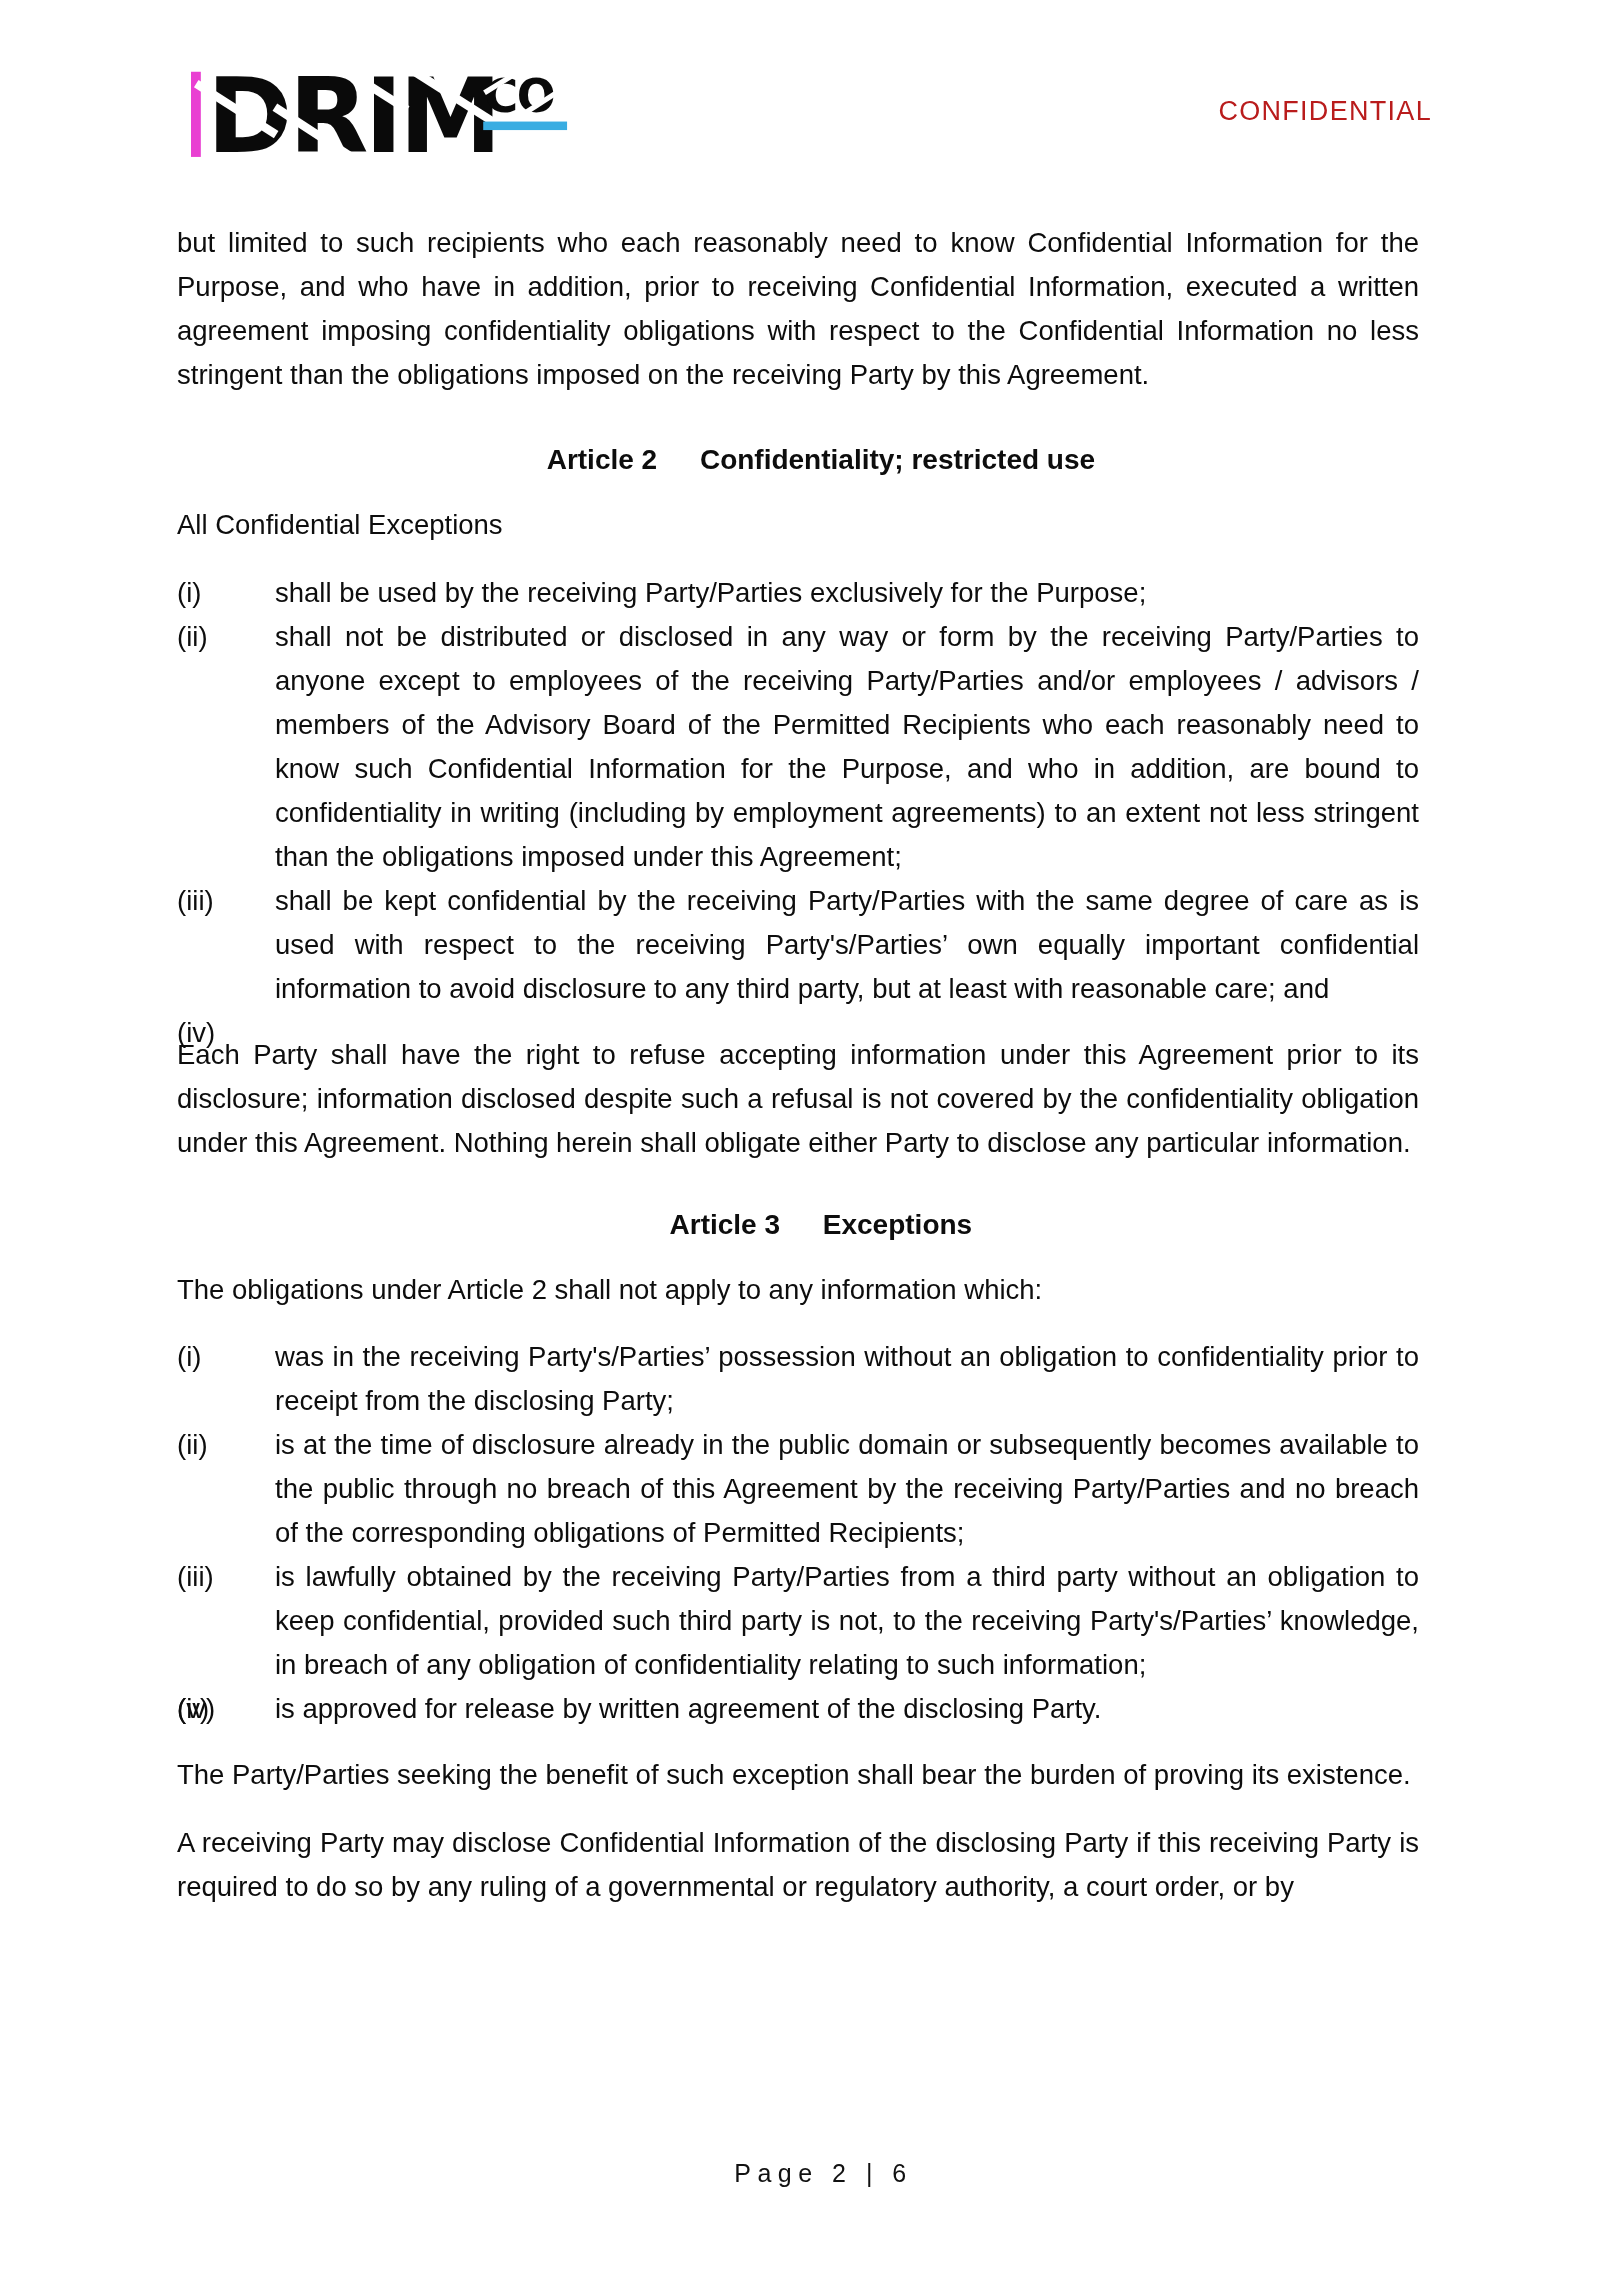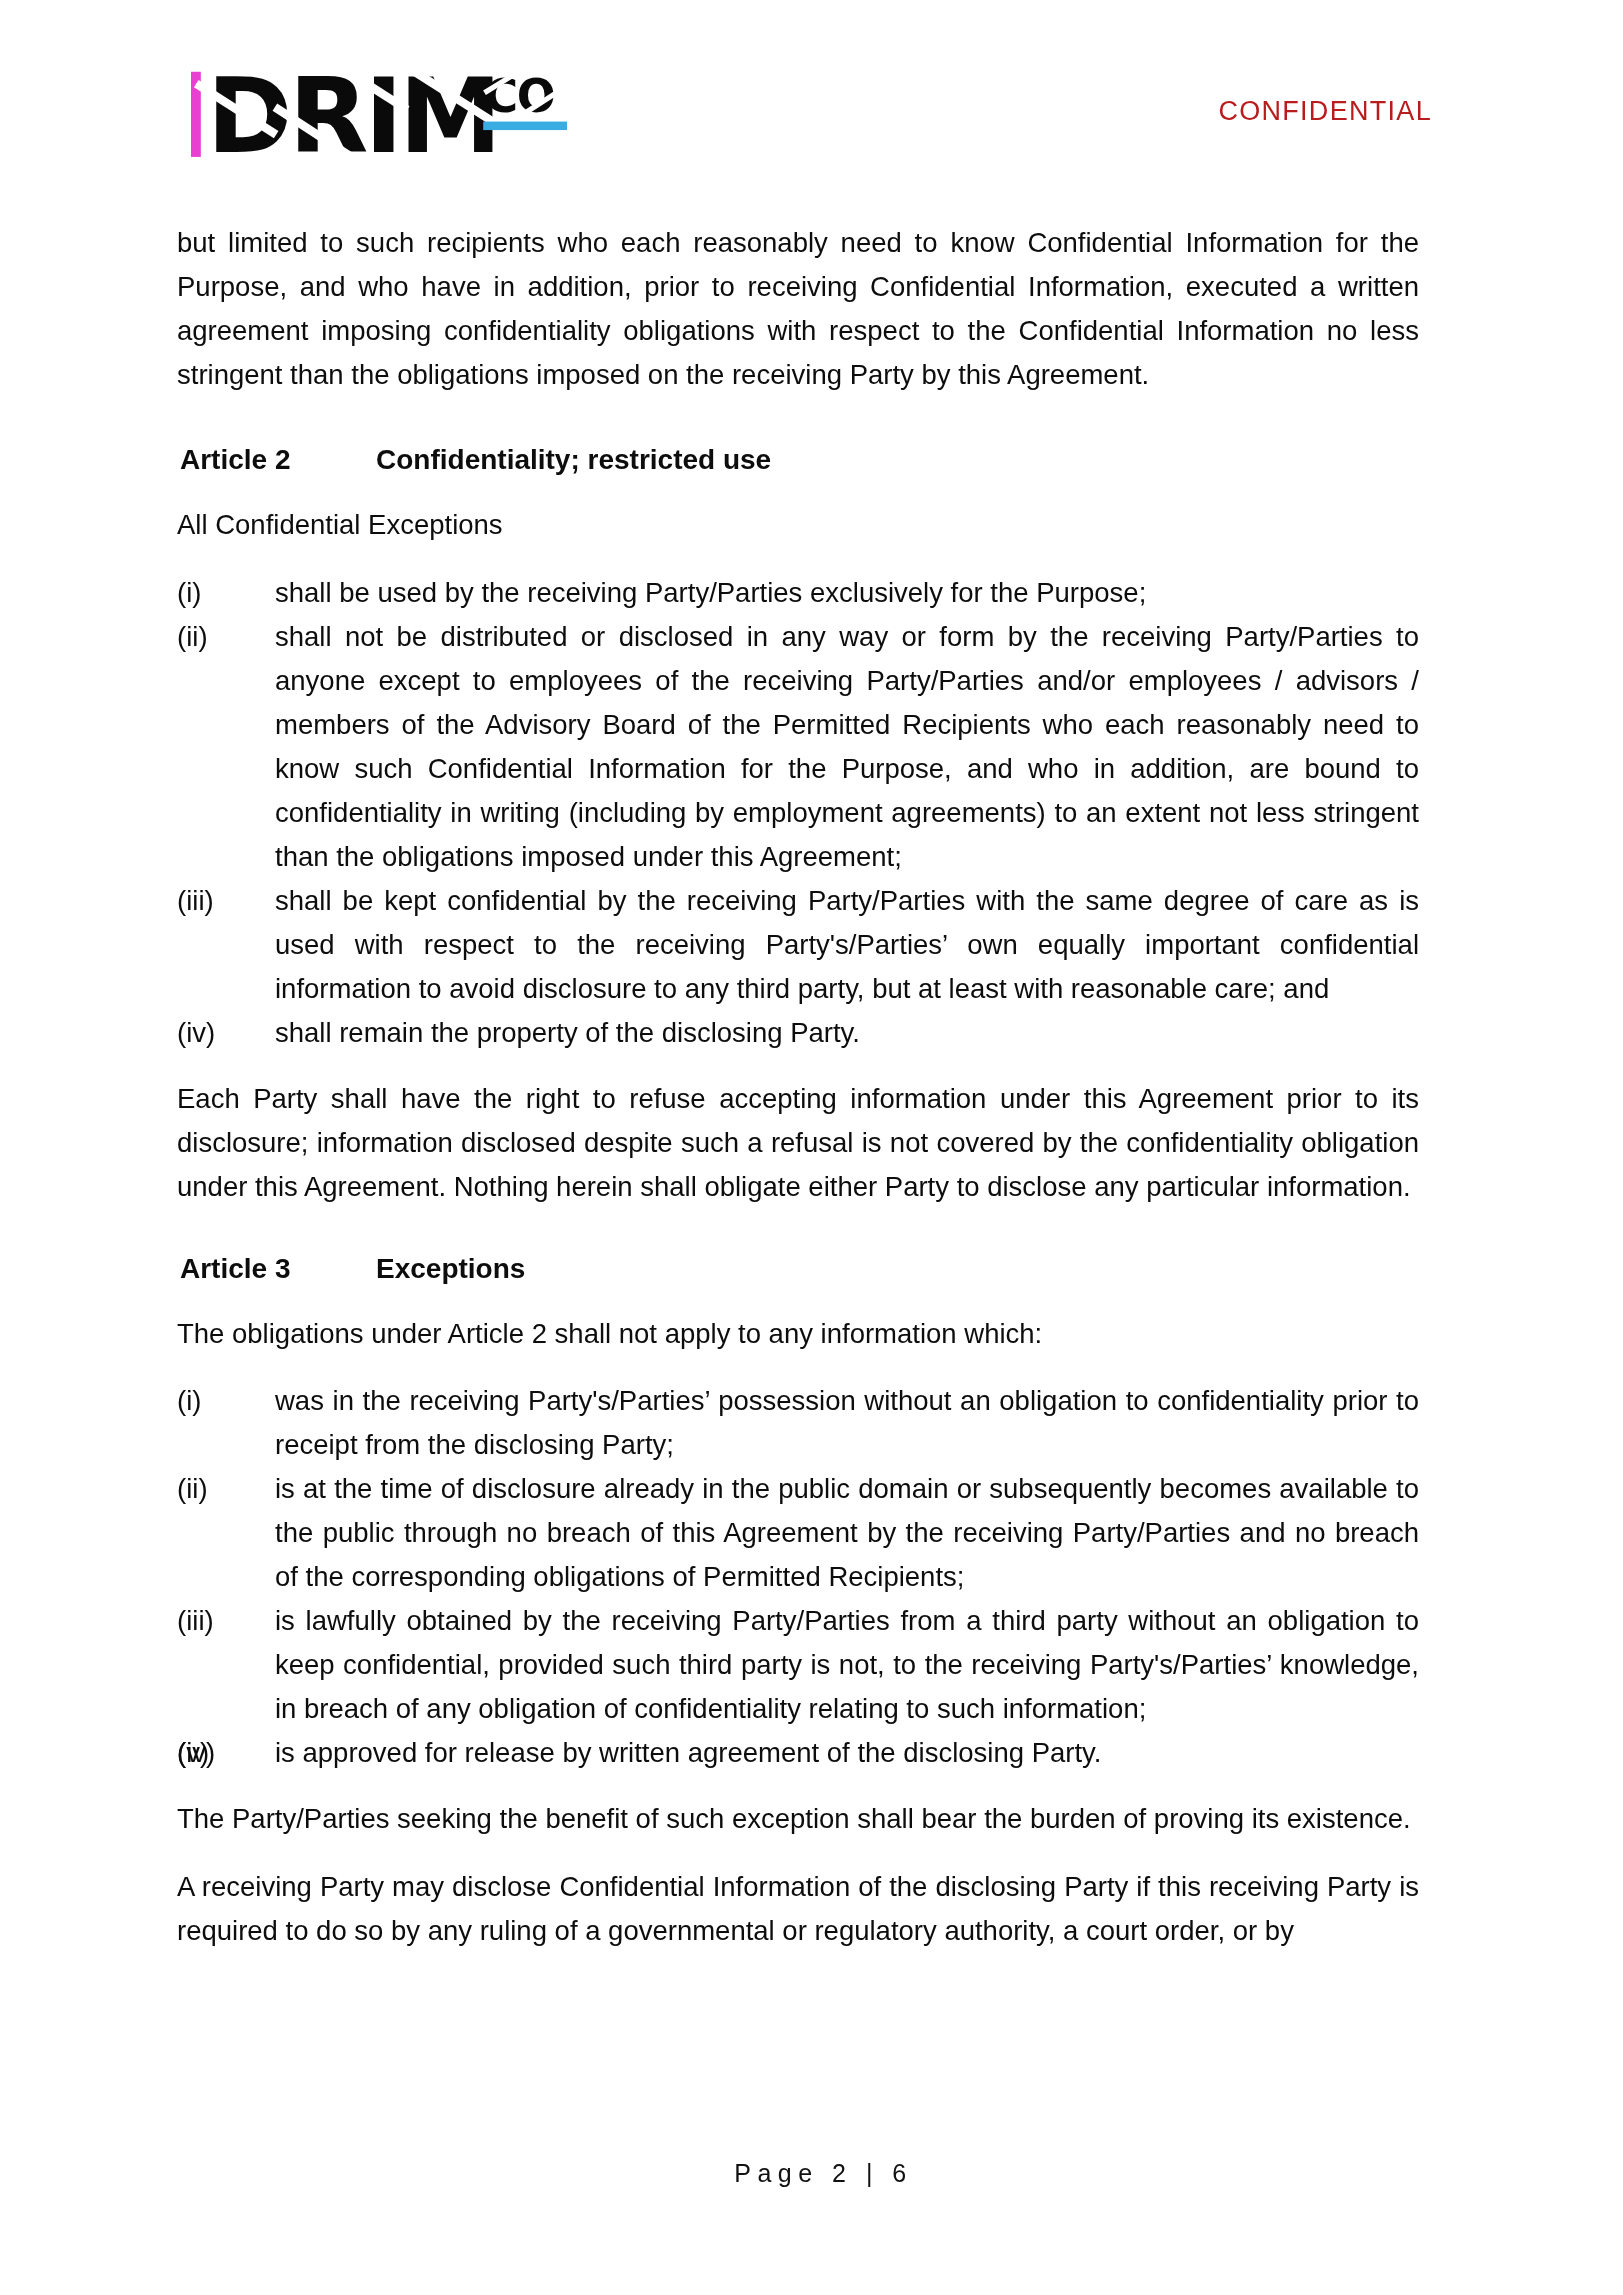--- a/index.html
+++ b/index.html
@@ -42,21 +42,21 @@
     line-height: 44px;
     text-align: justify;
   }
   .content p { margin: 0 0 23.6px 0; }
   p.intro { margin-bottom: 41px; }
 
   .article-heading {
     font-weight: bold;
     font-size: 28px;
     margin: 38px 0 21px 3px;
-    text-align: left;
+    text-align: center;
   }
   .article-heading .article-label {
     display: inline-block;
     width: 196px;
   }
   .lead-line { margin: 0 0 3.9px 0; text-align: left; }
 
   .numbered-list { margin: 0 0 22px 0; }
   .list-item {
     position: relative;
@@ -127,21 +127,20 @@
       <div class="list-item">
         <span class="item-num">(ii)</span>
         <span>shall not be distributed or disclosed in any way or form by the receiving Party/Parties to anyone except to employees of the receiving Party/Parties and/or employees / advisors / members of the Advisory Board of the Permitted Recipients who each reasonably need to know such Confidential Information for the Purpose, and who in addition, are bound to confidentiality in writing (including by employment agreements) to an extent not less stringent than the obligations imposed under this Agreement;</span>
       </div>
       <div class="list-item">
         <span class="item-num">(iii)</span>
         <span>shall be kept confidential by the receiving Party/Parties with the same degree of care as is used with respect to the receiving Party's/Parties’ own equally important confidential information to avoid disclosure to any third party, but at least with reasonable care; and</span>
       </div>
       <div class="list-item">
         <span class="item-num">(iv)</span>
-        <span>shall remain the property of the disclosing Party.</span>
       </div>
     </div>
 
     <p class="closing">Each Party shall have the right to refuse accepting information under this Agreement prior to its disclosure; information disclosed despite such a refusal is not covered by the confidentiality obligation under this Agreement. Nothing herein shall obligate either Party to disclose any particular information.</p>
 
     <div class="article-heading">
       <span class="article-label">Article 3</span><span>Exceptions</span>
     </div>
 
     <p class="lead-line">The obligations under Article 2 shall not apply to any information which:</p>

